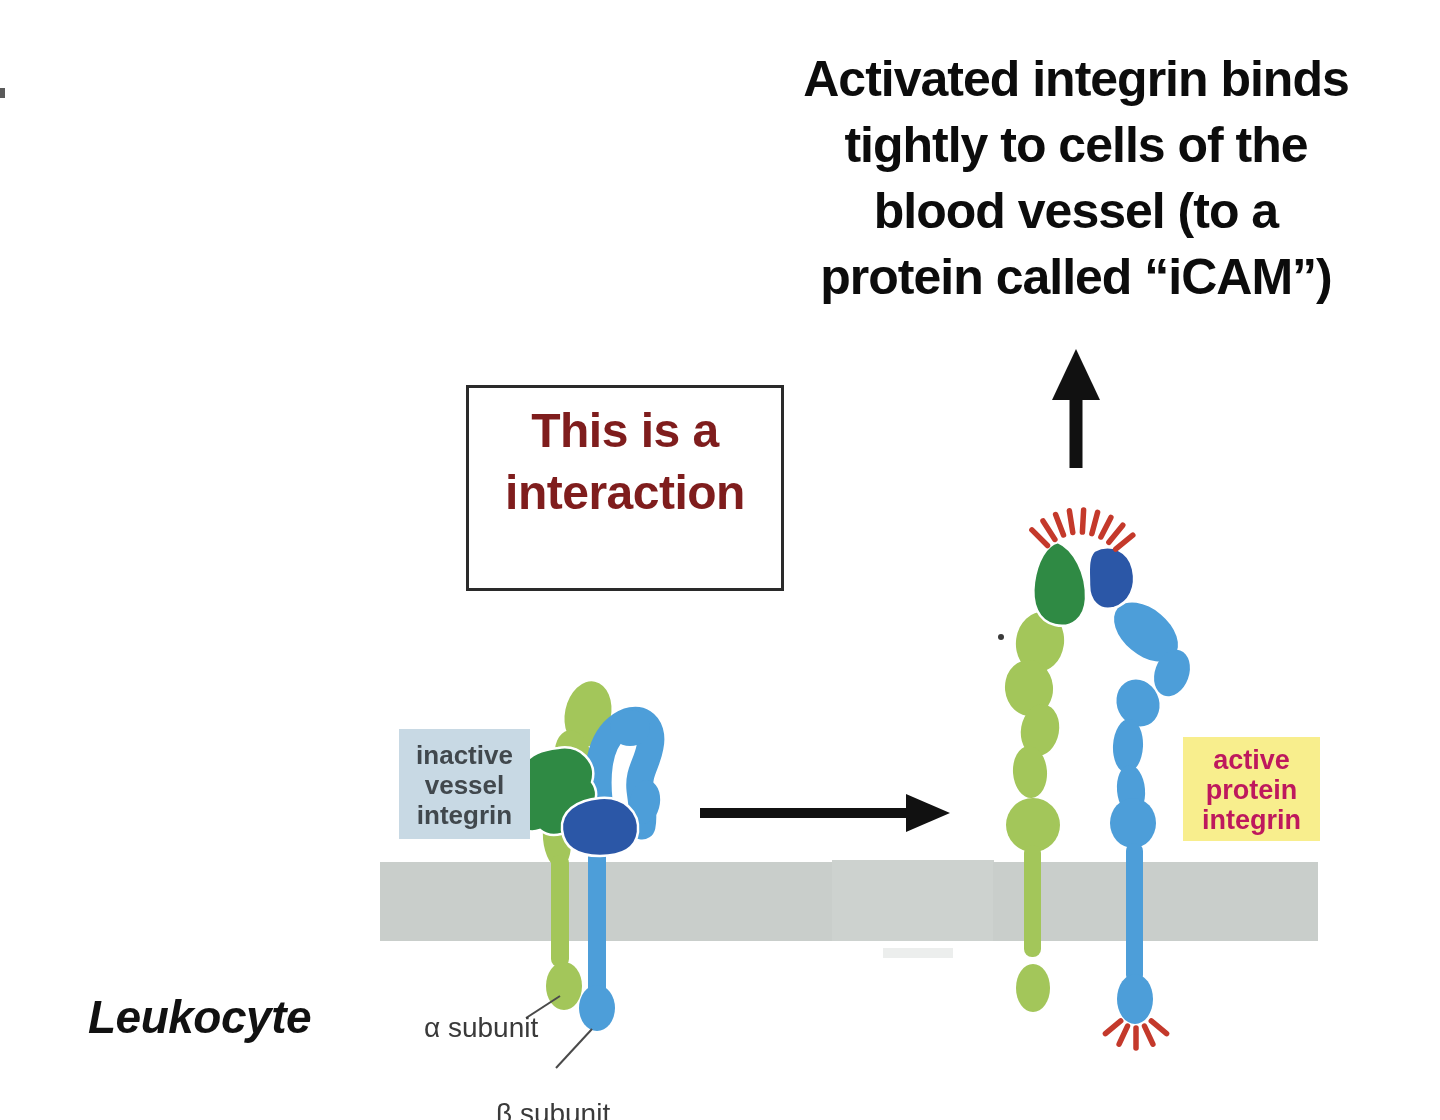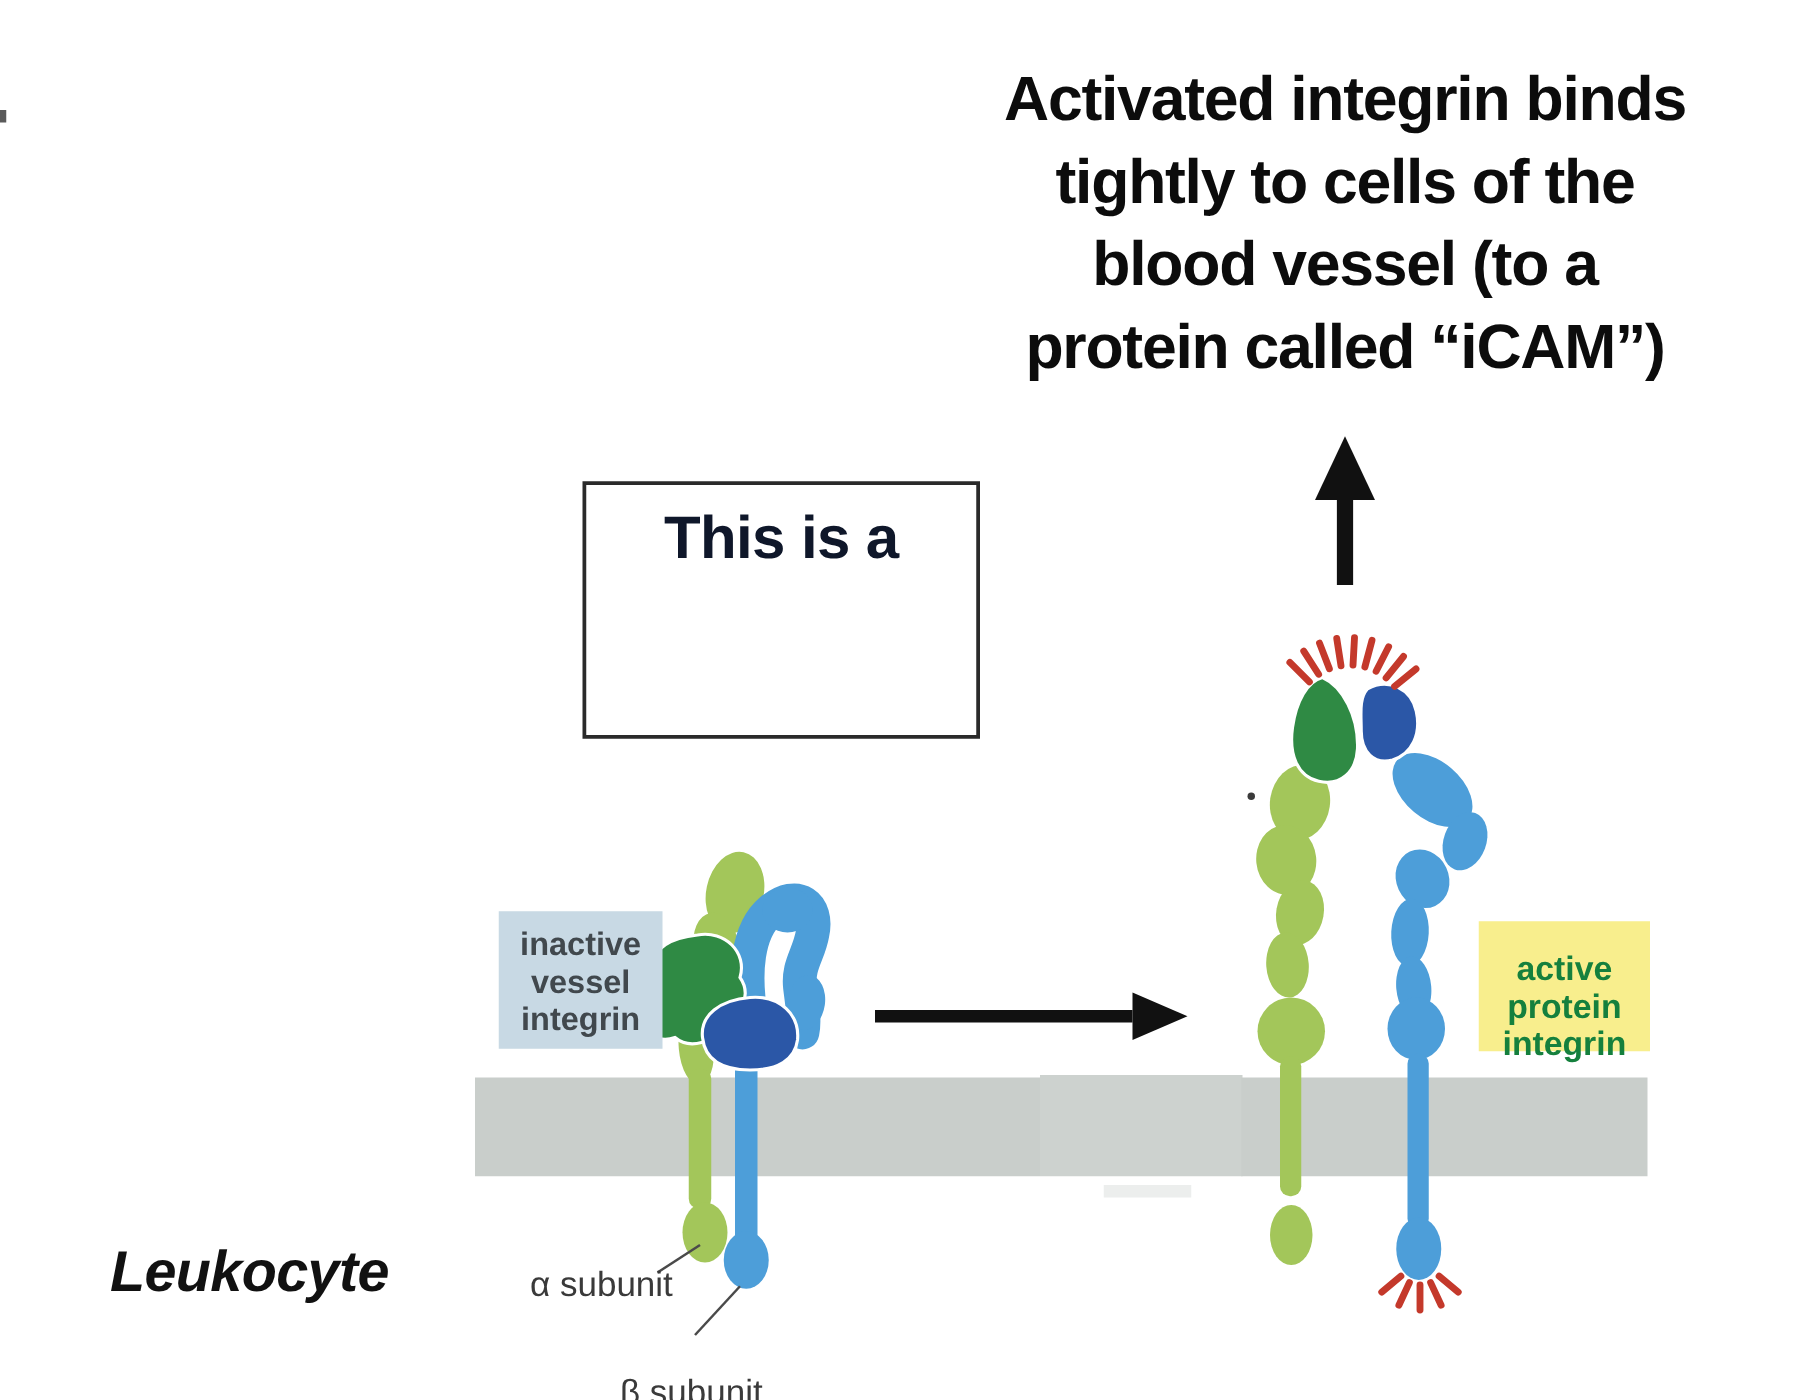--- a/index.html
+++ b/index.html
@@ -10,32 +10,32 @@
   .abs{position:absolute;}
   
   .heading{
     left:695px;top:46px;width:762px;text-align:center;
     font-size:50px;font-weight:bold;line-height:66px;color:#0c0c0c;
     letter-spacing:-1px;
   }
   .callout{
     left:466px;top:385px;width:318px;height:206px;background:#ffffff;
     border:3px solid #2a2a2a;box-sizing:border-box;text-align:center;
-    font-size:48px;font-weight:bold;line-height:62px;color:#0f172a;
+    font-size:48px;font-weight:bold;line-height:62px;color:#7f1d1d;
     padding-top:12px;letter-spacing:-0.5px;
   }
   .inactive-label{
     left:383px;top:729px;width:131px;height:110px;background:#c8d9e4;
     text-align:center;font-size:26px;font-weight:600;line-height:30px;
     color:#41484d;padding-top:11px;box-sizing:border-box;margin-left:16px;
   }
   .active-label{
     left:1183px;top:737px;width:137px;height:104px;background:#f8ee8d;
     text-align:center;font-size:27px;font-weight:600;line-height:30px;
-    color:#15803d;padding-top:23px;box-sizing:border-box;
+    color:#be185d;padding-top:8px;box-sizing:border-box;
   }
   .leukocyte{
     left:88px;top:990px;font-size:46px;font-weight:bold;color:#111111;
     letter-spacing:-0.5px;
     font-style:italic;
   }
   .subunit{font-size:28px;color:#3a3a3a;text-align:center;}
   .alpha-subunit{left:424px;top:1012px;}
   .beta-subunit{left:496px;top:1070px;margin-top:28px;}
   svg{position:absolute;left:0;top:0;}
@@ -148,20 +148,21 @@
 
 <div class="abs heading">
   <div>Activated integrin binds</div>
   <div>tightly to cells of the</div>
   <div>blood vessel (to a</div>
   <div>protein called “iCAM”)</div>
 </div>
 
 <div class="abs callout">
   <div>This is a</div>
+  <div>interaction</div>
 </div>
 
 <div class="abs inactive-label">
   <div>inactive</div>
   <div>vessel</div>
   <div>integrin</div>
 </div>
 
 <div class="abs active-label">
   <div>active</div>

